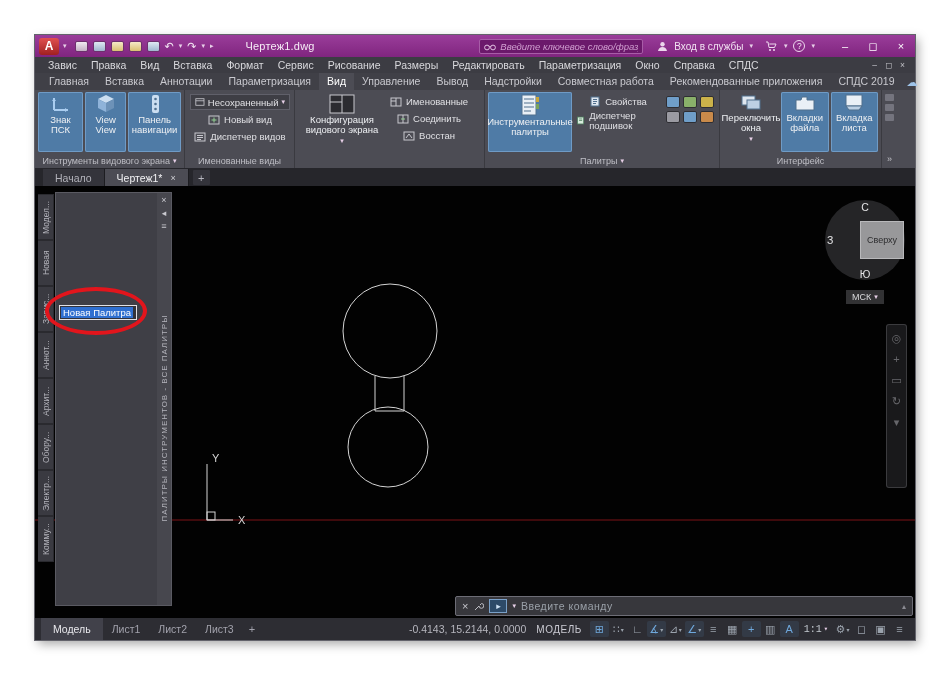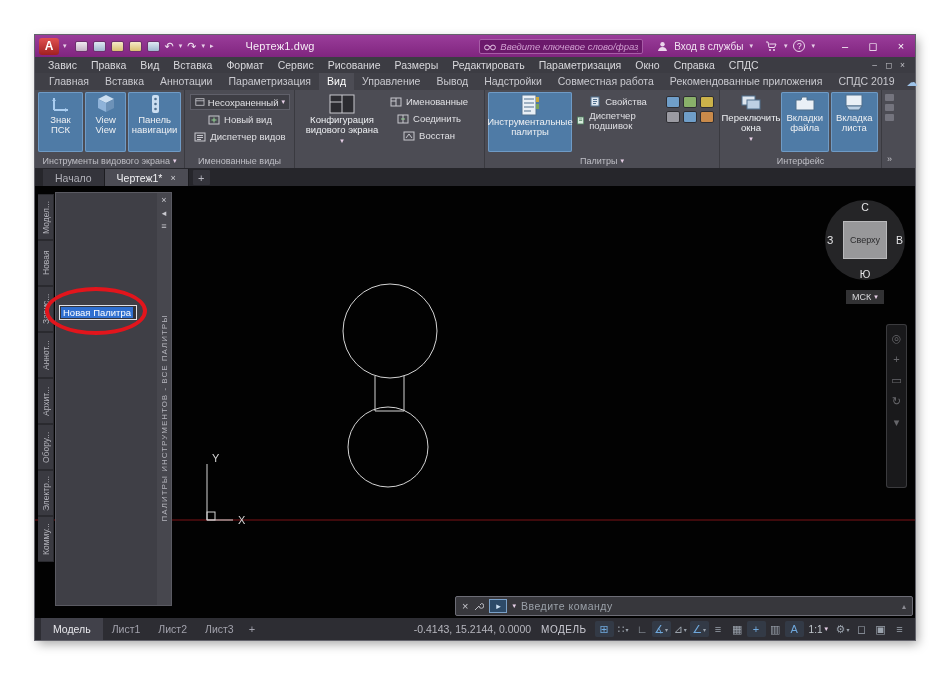--- a/index.html
+++ b/index.html
@@ -75,21 +75,21 @@
   .dtab-plus { width:17px; height:15px; margin-left:4px; background:#34343b; color:#b8b8c0; font-size:11px;
                display:flex; align-items:center; justify-content:center; border-radius:1px; margin-bottom:1px; }
 
   
   .main { position:absolute; left:0; top:151px; width:880px; height:432px; background:#020202; overflow:hidden; }
   svg.canvas { position:absolute; left:0; top:0; }
 
   
   .viewcube { position:absolute; left:790px; top:14px; width:80px; height:80px; }
   .vc-ring { position:absolute; inset:0; border-radius:50%; background:rgba(86,86,90,.42); }
-  .vc-face { position:absolute; left:18px; top:21px; width:44px; height:38px; background:#98989a; border:1px solid #b9b9bb;
+  .vc-face { position:absolute; left:35px; top:21px; width:44px; height:38px; background:#98989a; border:1px solid #b9b9bb;
              display:flex; align-items:center; justify-content:center; font-size:9px; color:#2c2c2e; }
   .vc-n { position:absolute; left:50%; top:1px; transform:translateX(-50%); color:#e4e4e6; font-size:10.5px; }
   .vc-s { position:absolute; left:50%; bottom:0px; transform:translateX(-50%); color:#e4e4e6; font-size:10.5px; }
   .vc-w { position:absolute; left:2px; top:50%; transform:translateY(-50%); color:#e4e4e6; font-size:10.5px; }
   .vc-e { position:absolute; right:2px; top:50%; transform:translateY(-50%); color:#e4e4e6; font-size:10.5px; }
   .vc-wcs { position:absolute; left:811px; top:104px; height:14px; padding:0 6px; background:rgba(130,130,134,.38);
             border-radius:0; color:#d8d8da; font-size:9px; display:flex; align-items:center; gap:3px; }
 
   
   .navbar { position:absolute; left:851px; top:138px; width:21px; height:164px; background:rgba(96,96,102,.25);
@@ -132,21 +132,21 @@
   .ltab { color:#a2a2ac; font-size:10.5px; padding:0 9px; }
   .sb-plus { color:#a2a2ac; font-size:11px; padding:0 6px; }
   .sb-spacer { flex:1; }
   .coords { color:#b6b6be; font-size:10.5px; white-space:nowrap; margin-right:10px; }
   .space-label { color:#cacad2; font-size:10px; letter-spacing:.5px; margin-right:8px; }
   .tg { min-width:19px; height:16px; display:flex; align-items:center; justify-content:center; gap:1px;
         color:#9aa2ac; font-size:11px; border-radius:2px; padding:0 1px; }
   .tg.on { color:#6fa8dc; background:rgba(95,155,213,.12); }
   .tg .dd { display:none; font-size:6px; color:#9aa2ac; }
   .tg .dd.show { display:inline; }
-  .sb-scale { display:flex; align-items:center; gap:2px; color:#c2c8ce; font-size:10px; margin:0 5px; }
+  .sb-scale { display:flex; align-items:center; gap:2px; color:#c2c8ce; font-size:10px; margin:0 5px;font-family:Liberation Mono, monospace; }
   .toggles, .right-icons { display:flex; align-items:center; }
 </style>
 </head>
 <body>
 
 <div class="page">
  <div class="window">
 
   <div class="titlebar">
     <div class="logo">A</div>

